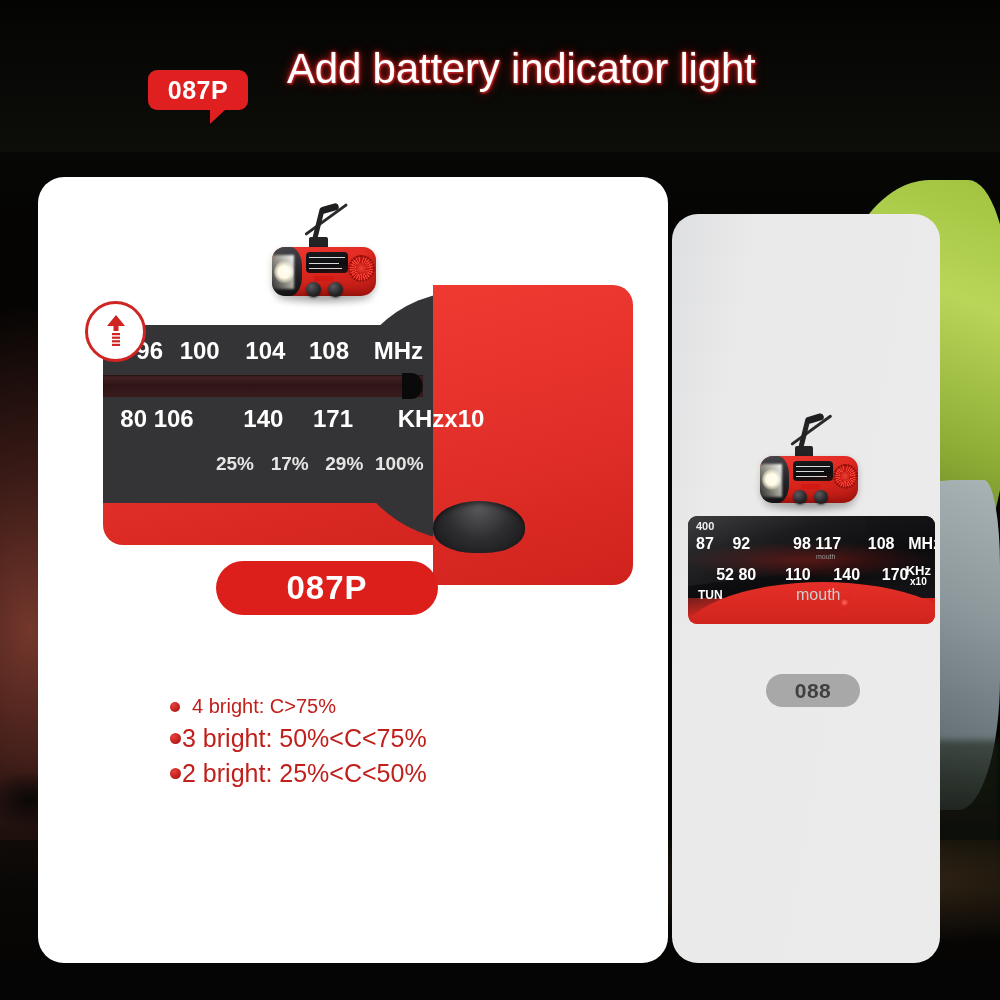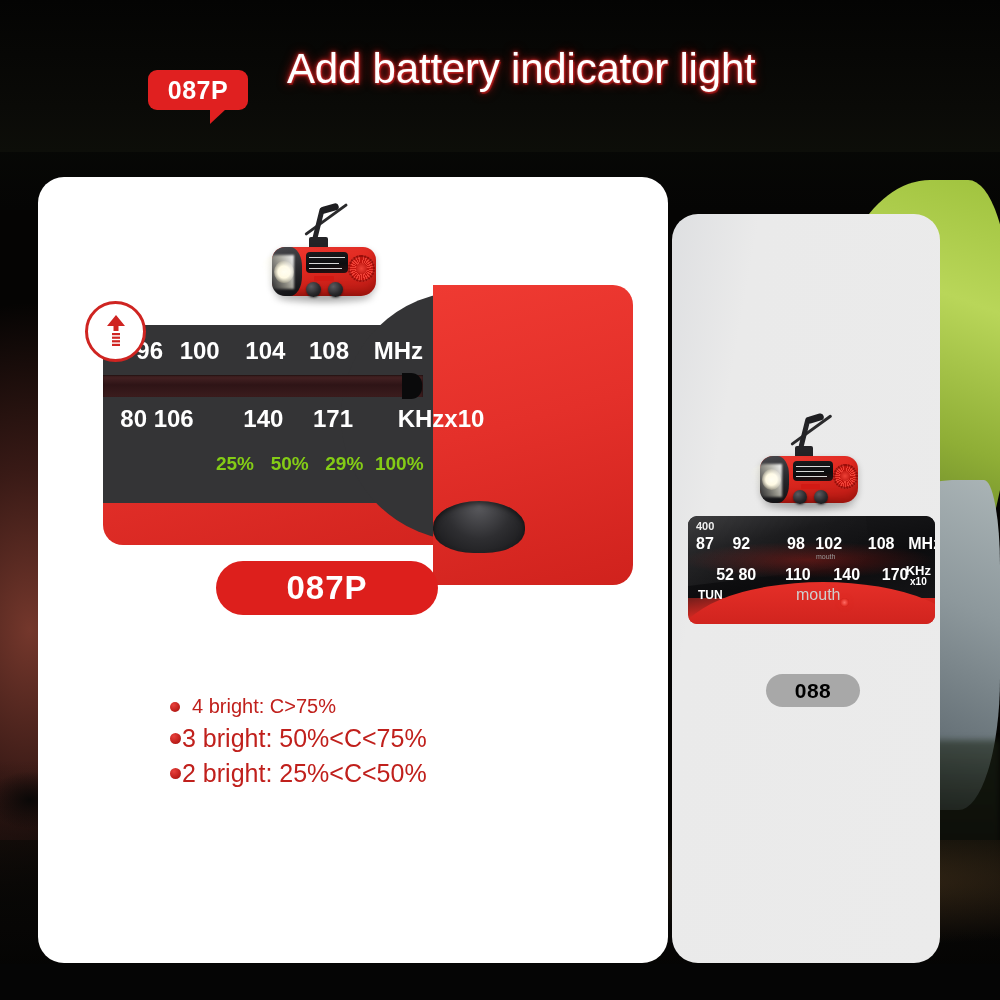--- a/index.html
+++ b/index.html
@@ -255,21 +255,21 @@
   }
   #dial-zoom .scale-fm { left: 0; top: 12px; font-size: 24px; }
   #dial-zoom .scale-am { left: 0; top: 80px; font-size: 24px; }
   #dial-zoom .scale-fm span, #dial-zoom .scale-am span { display: inline-block; }
   #dial-zoom .pct-row {
     position: absolute; left: 108px; top: 128px; width: 212px;
     display: flex; justify-content: space-between;
   }
   #dial-zoom .pct-cell { text-align: center; width: 48px; }
   #dial-zoom .pct-cell .lbl {
-    color: #84cc16; font-size: 19px; font-weight: bold; display: block;
+    color: #e5e5e5; font-size: 19px; font-weight: bold; display: block;
   }
   #dial-zoom .pct-cell .dot {
     width: 9px; height: 9px; border-radius: 50%;
     background: #2089c9; margin: 6px auto 0;
     box-shadow: 0 0 3px rgba(32,137,201,0.8);
   }
   #dial-zoom .btm-knob {
     position: absolute; left: 330px; top: 176px;
     width: 92px; height: 52px;
     background: radial-gradient(circle at 50% 10%, #5a5a5e 0%, #2e2e31 50%, #141416 100%);
@@ -392,21 +392,21 @@
   
   #pill-088 {
     position: absolute; left: 766px; top: 674px;
     width: 94px; height: 33px;
     background: #a8a8a8;
     border-radius: 17px;
     display: flex; align-items: center; justify-content: center;
     z-index: 7;
   }
   #pill-088 .txt {
-    color: #000000; font-size: 21px; font-weight: bold; letter-spacing: .5px;
+    color: #404040; font-size: 21px; font-weight: bold; letter-spacing: .5px;
   }
   #caption-right {
     position: absolute; left: 672px; top: 718px; width: 268px;
     text-align: center; color: #1d1d1d; font-size: 18px;
   }
 </style>
 </head>
 <body>
 
 <div id="stage">
@@ -493,21 +493,21 @@
       <span style="width:74px; text-align:left;">171</span>
       <span style="margin-left:4px;">KHzx10</span>
     </div>
 
     <div class="pct-row">
       <div class="pct-cell">
         <span class="lbl">25%</span>
         <span class="dot"></span>
       </div>
       <div class="pct-cell">
-        <span class="lbl">50%</span>
+        <span class="lbl">17%</span>
         <span class="dot"></span>
       </div>
       <div class="pct-cell">
         <span class="lbl">29%</span>
         <span class="dot"></span>
       </div>
       <div class="pct-cell">
         <span class="lbl">100%</span>
         <span class="dot"></span>
       </div>
@@ -577,22 +577,22 @@
         <span class="dash"></span>
         <span class="dash"></span>
         <span class="dash"></span>
         <span class="dash"></span>
         <span>162.550</span>
       </div>
 
       <div class="row-fm">
         <span style="display:inline-block; width:32px; text-align:left;">87</span>
         <span style="display:inline-block; width:44px; text-align:left;">92</span>
-        <span style="display:inline-block; width:30px; text-align:center;">98</span>
-        <span style="display:inline-block; width:48px; text-align:left;">102</span>
+        <span style="display:inline-block; width:30px; text-align:right;">98</span>
+        <span style="display:inline-block; width:48px; text-align:left;">117</span>
         <span style="display:inline-block; width:36px; text-align:left;">108</span>
         <span>MHz</span>
       </div>
 
       <div class="row-am">
         <span style="display:inline-block; width:38px; text-align:right;">52</span>
         <span style="display:inline-block; width:42px; text-align:left;">80</span>
         <span style="display:inline-block; width:44px; text-align:left;">110</span>
         <span style="display:inline-block; width:44px; text-align:left;">140</span>
         <span style="display:inline-block; width:36px; text-align:left;">170</span>

